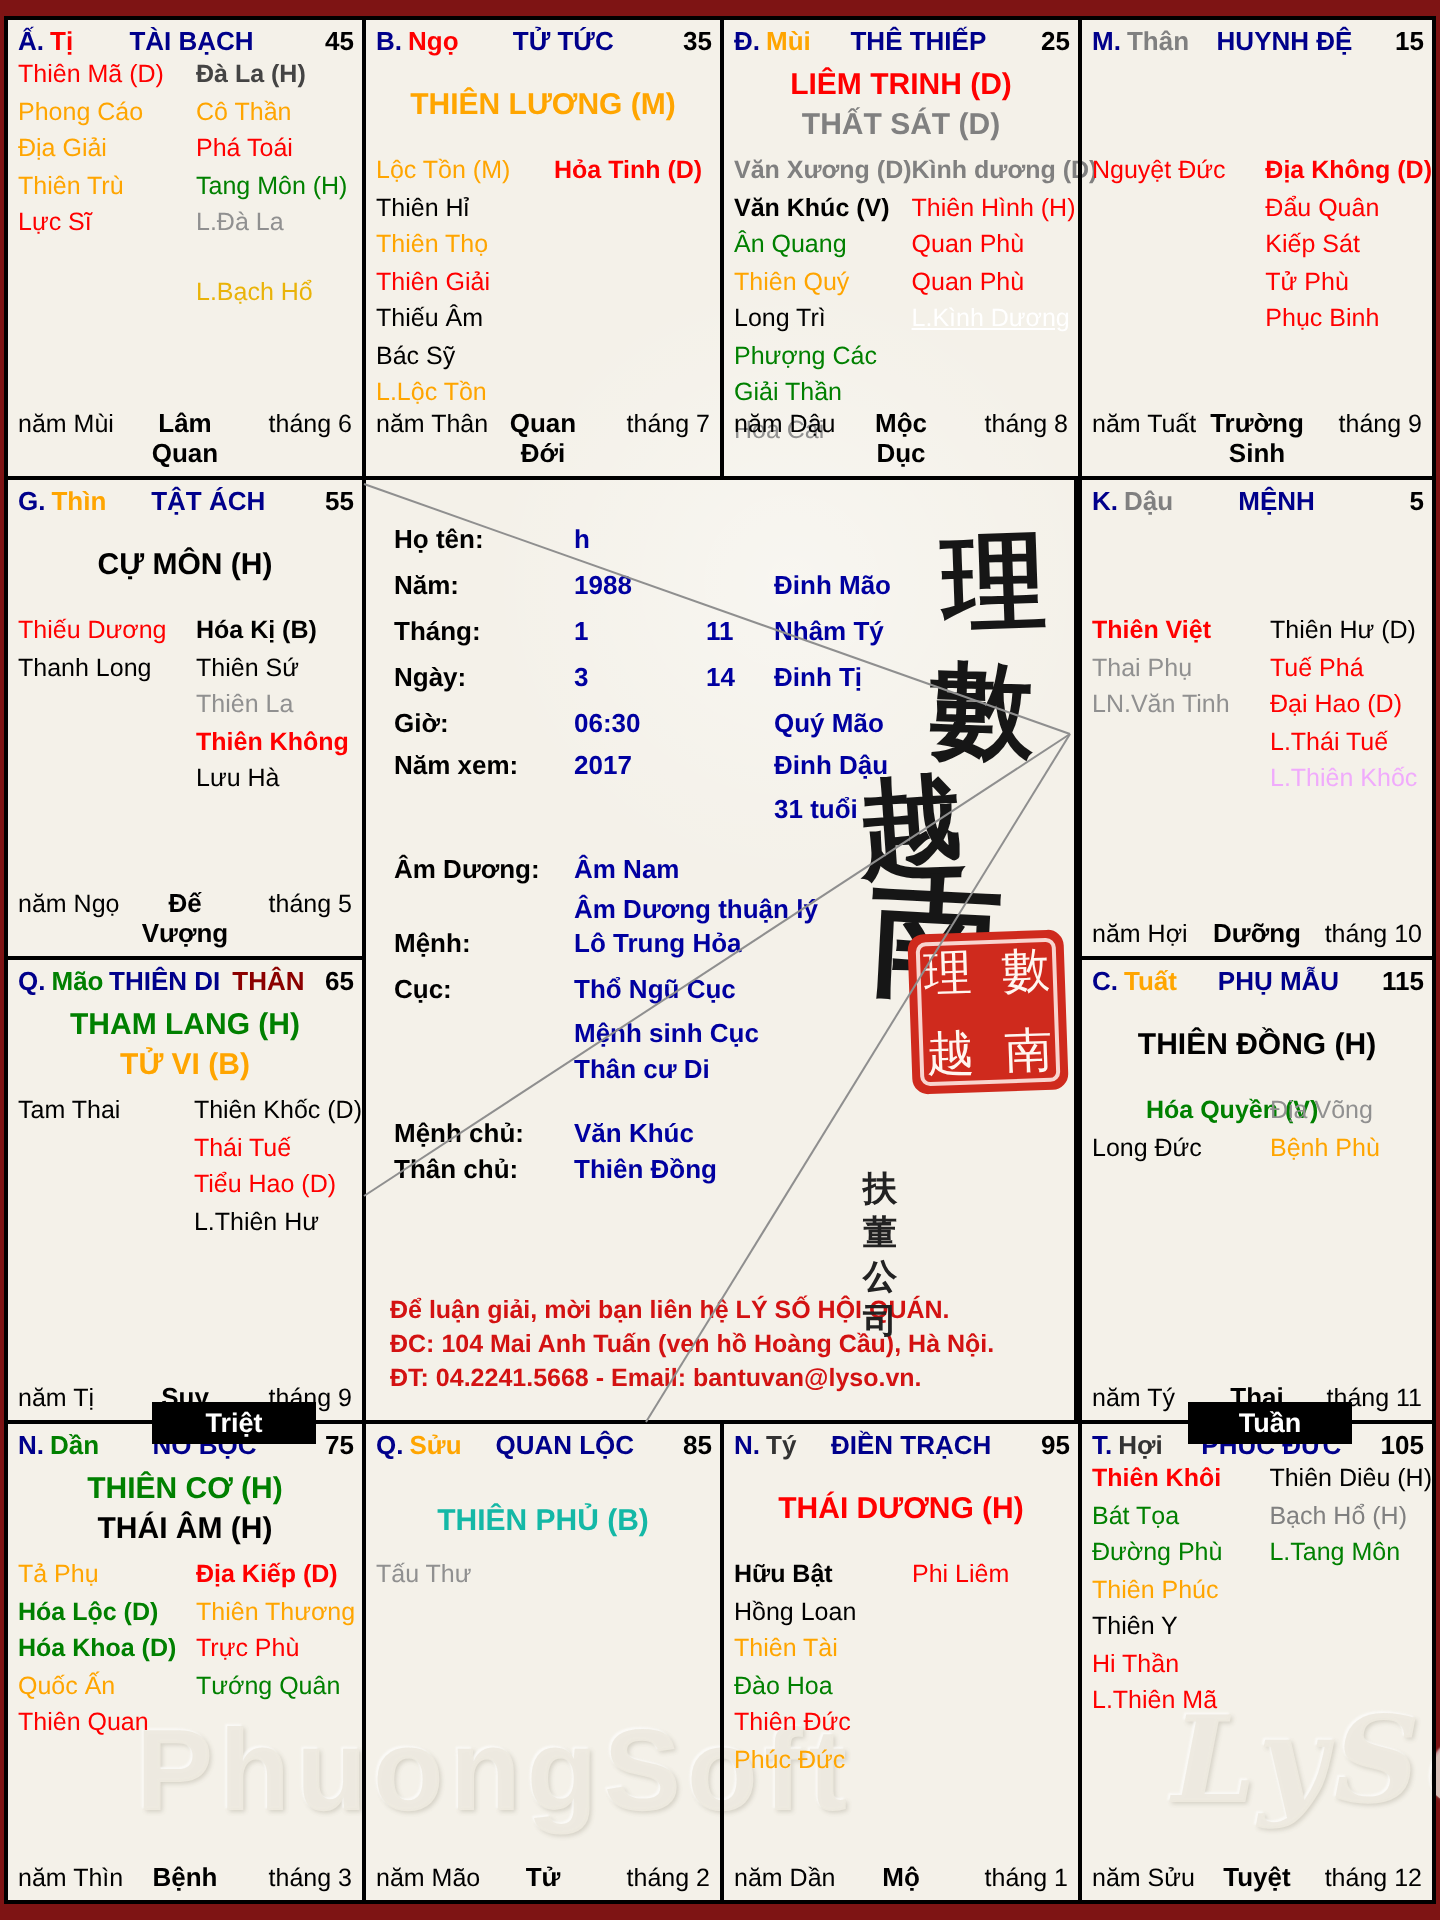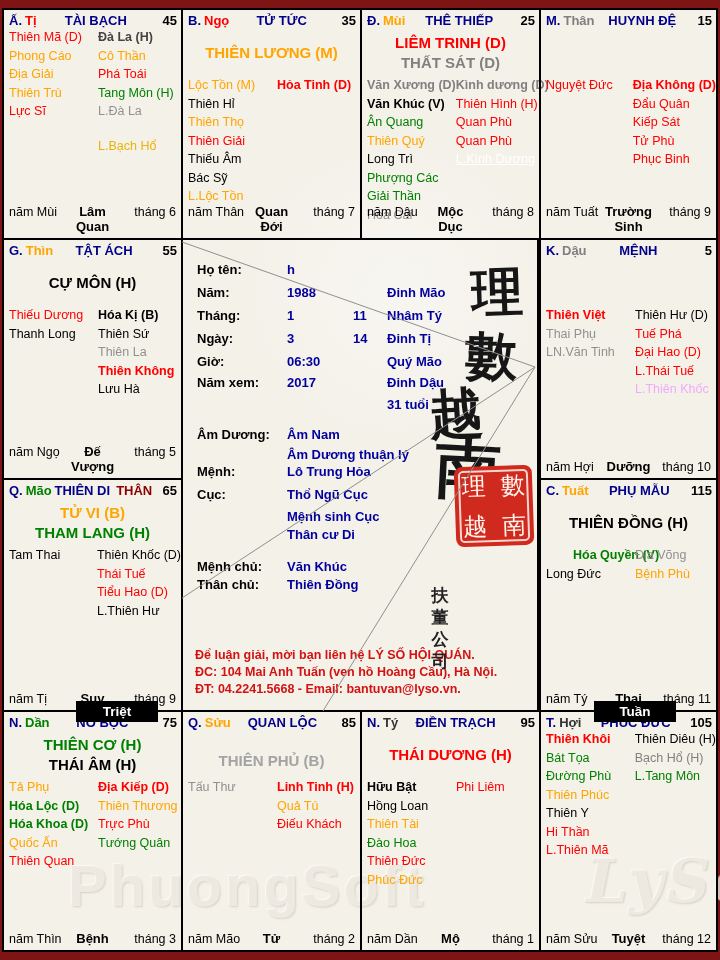--- a/index.html
+++ b/index.html
@@ -250,22 +250,22 @@
   </div>
 
   <div class="palace p6">
     <div class="phead">
       <span class="stem">Q.</span>
       <span class="branch" style="color: rgb(0, 128, 0);">Mão</span>
       <span class="pname">THIÊN DI<span class="pextra">THÂN</span></span>
       <span class="pnum">65</span>
     </div>
     <div class="mains">
+          <div style="color: rgb(0, 128, 0);">THAM LANG (H)</div>
           <div style="color: rgb(255, 165, 0);">TỬ VI (B)</div>
-          <div style="color: rgb(0, 128, 0);">THAM LANG (H)</div>
         </div>
     <div class="cols">
       <div class="colL">
             <span class="star" style="color: rgb(0, 0, 0);">Tam Thai</span>
           </div>
       <div class="colR">
             <span class="star" style="color: rgb(0, 0, 0);">Thiên Khốc (D)</span>
             <span class="star" style="color: rgb(255, 0, 0);">Thái Tuế</span>
             <span class="star" style="color: rgb(255, 0, 0);">Tiểu Hao (D)</span>
             <span class="star" style="color: rgb(0, 0, 0);">L.Thiên Hư</span>
@@ -339,30 +339,25 @@
   </div>
 
   <div class="palace p9">
     <div class="phead">
       <span class="stem">Q.</span>
       <span class="branch" style="color: rgb(255, 165, 0);">Sửu</span>
       <span class="pname">QUAN LỘC</span>
       <span class="pnum">85</span>
     </div>
     <div class="mains">
-          <div style="color: #a3a3a3; margin-top: 12px;">THIÊN PHỦ (B)</div>
+          <div style="color: #14b8a6; margin-top: 12px;">THIÊN PHỦ (B)</div>
         </div>
     <div class="cols">
       <div class="colL">
             <span class="star" style="color: rgb(144, 144, 144);">Tấu Thư</span>
-          </div>
-      <div class="colR">
-            <span class="star" style="color: rgb(255, 0, 0); font-weight: bold;">Linh Tinh (H)</span>
-            <span class="star" style="color: rgb(255, 165, 0);">Quả Tú</span>
-            <span class="star" style="color: rgb(255, 0, 0);">Điếu Khách</span>
           </div>
     </div>
     <div class="pfoot">
       <span class="year">năm Mão</span>
       <span class="stage">Tử</span>
       <span class="month">tháng 2</span>
     </div>
   </div>
 
   <div class="palace p10">

